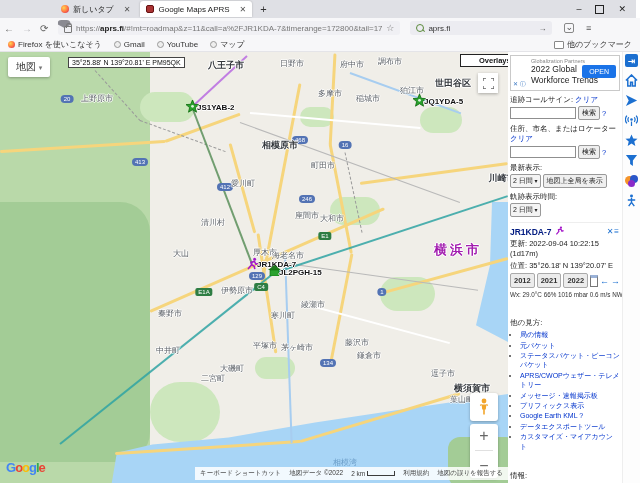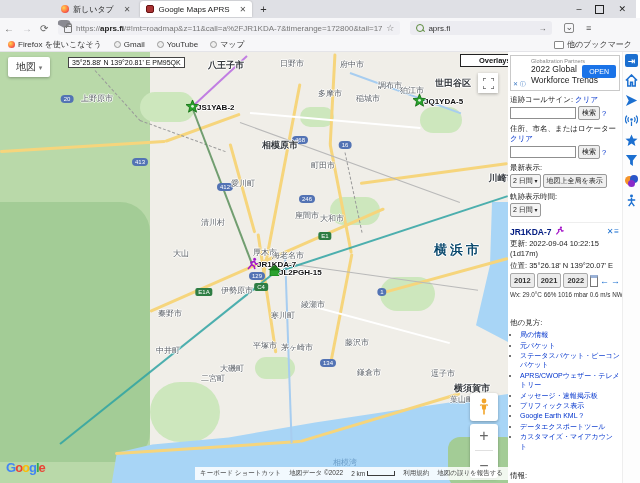--- a/index.html
+++ b/index.html
@@ -46,21 +46,21 @@
   .water{background:#a8d5f6;}
   .roady{position:absolute;height:3px;background:#f6d57c;border-radius:2px;transform-origin:0 50%;}
   .roadw{position:absolute;height:2px;background:#ffffff;transform-origin:0 50%;}
   .rail{position:absolute;height:1px;background:#b9b9b9;transform-origin:0 50%;}
   .riv{position:absolute;height:2px;background:#a7cdf0;transform-origin:0 50%;}
   .bound{position:absolute;height:0;border-top:1px dashed #9a9a9a;transform-origin:0 50%;}
   .track-seg{position:absolute;height:2px;transform-origin:0 50%;opacity:.85;}
   .map-label{position:absolute;transform:translate(-50%,-50%);font-size:8px;color:#5c6167;white-space:nowrap;
      text-shadow:1px 0 0 #fff,-1px 0 0 #fff,0 1px 0 #fff,0 -1px 0 #fff;}
   .city-md{font-size:9px;color:#33373c;font-weight:bold;}
-  .city-lg{font-size:13px;color:#0c4a6e;font-weight:bold;letter-spacing:3px;}
+  .city-lg{font-size:13px;color:#a21caf;font-weight:bold;letter-spacing:3px;}
   .sea{color:#6b9dc8;text-shadow:none;font-size:8px;}
   .shield{position:absolute;transform:translate(-50%,-50%);font-size:6px;line-height:8px;color:#fff;padding:0 3px;border-radius:5px;white-space:nowrap;}
   .shield-blue{background:#5373b4;}
   .shield-green{background:#2e7d43;border-radius:2px;}
   .station{position:absolute;width:12px;height:12px;margin:-6px 0 0 -6px;}
   .station svg{display:block;}
   .call-label{position:absolute;left:11px;top:3px;font-size:8px;font-weight:bold;color:#111;white-space:nowrap;
      text-shadow:1px 0 0 #fff,-1px 0 0 #fff,0 1px 0 #fff,0 -1px 0 #fff;}
   #maptype{left:8px;top:5px;background:#fff;padding:3px 8px;font-size:10px;color:#333;box-shadow:0 1px 3px rgba(0,0,0,.3);border-radius:2px;}
   #coordbox{left:68px;top:5px;background:#fff;border:1px solid #444;font-size:7px;padding:1px 3px;color:#111;white-space:nowrap;}
@@ -229,21 +229,21 @@
       <div class="shield shield-blue" style="left: 307px; top: 147px;">246</div>
       <div class="shield shield-blue" style="left: 257px; top: 224px;">129</div>
       <div class="shield shield-blue" style="left: 382px; top: 240px;">1</div>
       <div class="shield shield-blue" style="left: 328px; top: 311px;">134</div>
       <div class="shield shield-green" style="left: 325px; top: 184px;">E1</div>
       <div class="shield shield-green" style="left: 204px; top: 240px;">E1A</div>
       <div class="shield shield-green" style="left: 261px; top: 235px;">C4</div>
       <div class="map-label city-md" style="left: 226px; top: 13px;">八王子市</div>
       <div class="map-label " style="left: 292px; top: 11px;">日野市</div>
       <div class="map-label " style="left: 352px; top: 12px;">府中市</div>
-      <div class="map-label " style="left: 390px; top: 33px;">調布市</div>
+      <div class="map-label " style="left: 390px; top: 9px;">調布市</div>
       <div class="map-label city-md" style="left: 453px; top: 31px;">世田谷区</div>
       <div class="map-label " style="left: 330px; top: 41px;">多摩市</div>
       <div class="map-label " style="left: 368px; top: 46px;">稲城市</div>
       <div class="map-label " style="left: 412px; top: 38px;">狛江市</div>
       <div class="map-label " style="left: 97px; top: 46px;">上野原市</div>
       <div class="map-label city-md" style="left: 280px; top: 93px;">相模原市</div>
       <div class="map-label " style="left: 323px; top: 113px;">町田市</div>
       <div class="map-label " style="left: 243px; top: 131px;">愛川町</div>
       <div class="map-label " style="left: 213px; top: 170px;">清川村</div>
       <div class="map-label " style="left: 181px; top: 201px;">大山</div>
@@ -252,21 +252,21 @@
       <div class="map-label " style="left: 265px; top: 200px;">厚木市</div>
       <div class="map-label " style="left: 288px; top: 203px;">海老名市</div>
       <div class="map-label " style="left: 313px; top: 208px; margin-top: 44px;">綾瀬市</div>
       <div class="map-label " style="left: 237px; top: 238px;">伊勢原市</div>
       <div class="map-label " style="left: 283px; top: 263px;">寒川町</div>
       <div class="map-label " style="left: 170px; top: 261px;">秦野市</div>
       <div class="map-label " style="left: 168px; top: 298px;">中井町</div>
       <div class="map-label " style="left: 265px; top: 293px;">平塚市</div>
       <div class="map-label " style="left: 297px; top: 295px;">茅ヶ崎市</div>
       <div class="map-label " style="left: 357px; top: 290px;">藤沢市</div>
-      <div class="map-label " style="left: 355px; top: 320px; padding-left: 28px;">鎌倉市</div>
+      <div class="map-label " style="left: 355px; top: 303px; padding-left: 28px;">鎌倉市</div>
       <div class="map-label " style="left: 232px; top: 316px;">大磯町</div>
       <div class="map-label " style="left: 213px; top: 326px;">二宮町</div>
       <div class="map-label city-lg" style="left: 458px; top: 198px;">横浜市</div>
       <div class="map-label city-md" style="left: 502px; top: 126px;">川崎市</div>
       <div class="map-label city-md" style="left: 472px; top: 336px;">横須賀市</div>
       <div class="map-label " style="left: 443px; top: 321px;">逗子市</div>
       <div class="map-label " style="left: 462px; top: 347px;">葉山町</div>
       <div class="map-label sea" style="left: 345px; top: 410px;">相模湾</div>
       <div class="station" style="left: 192px; top: 54px;">
         <svg width="13" height="13" viewBox="0 0 13 13">

